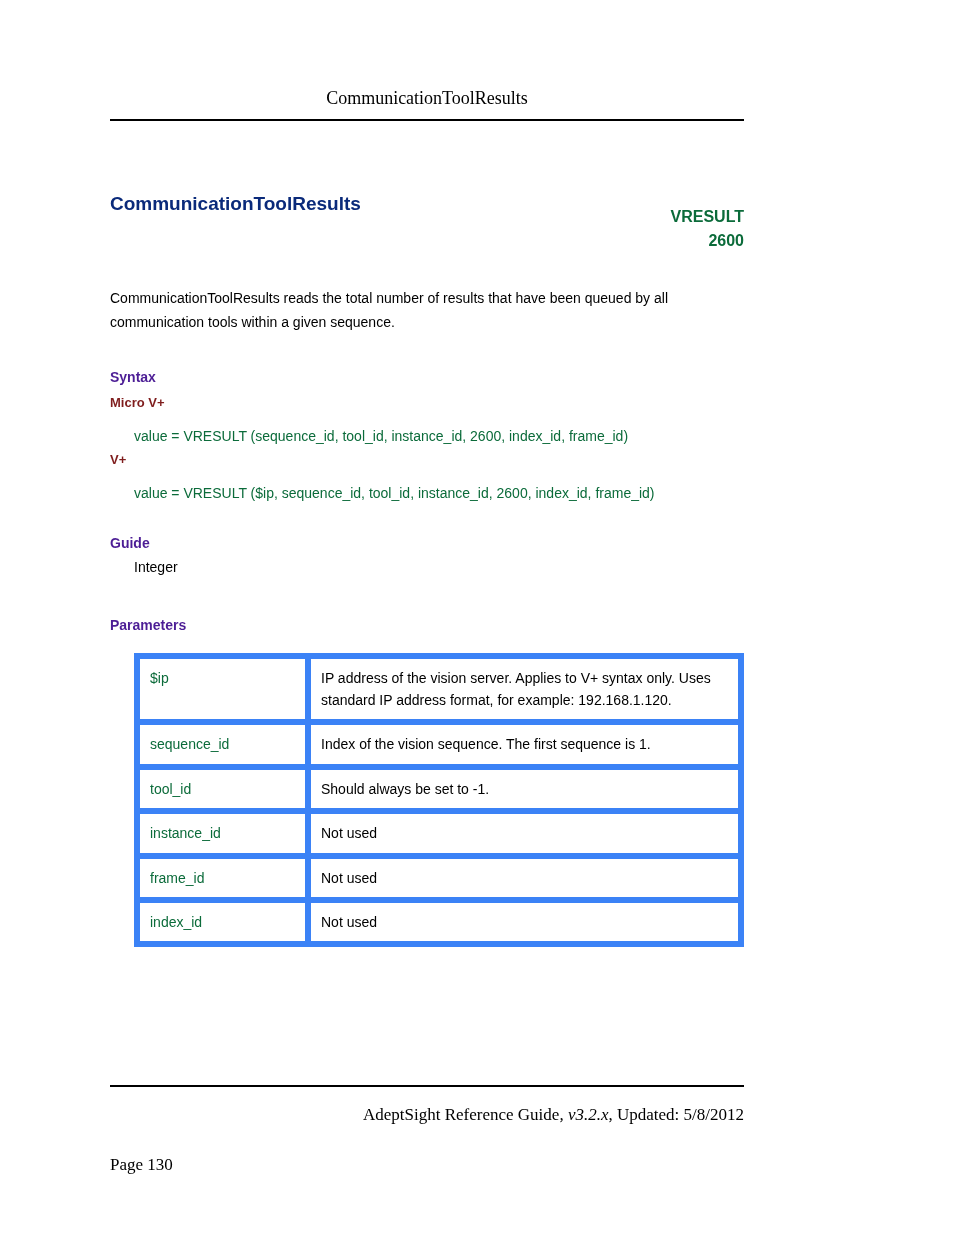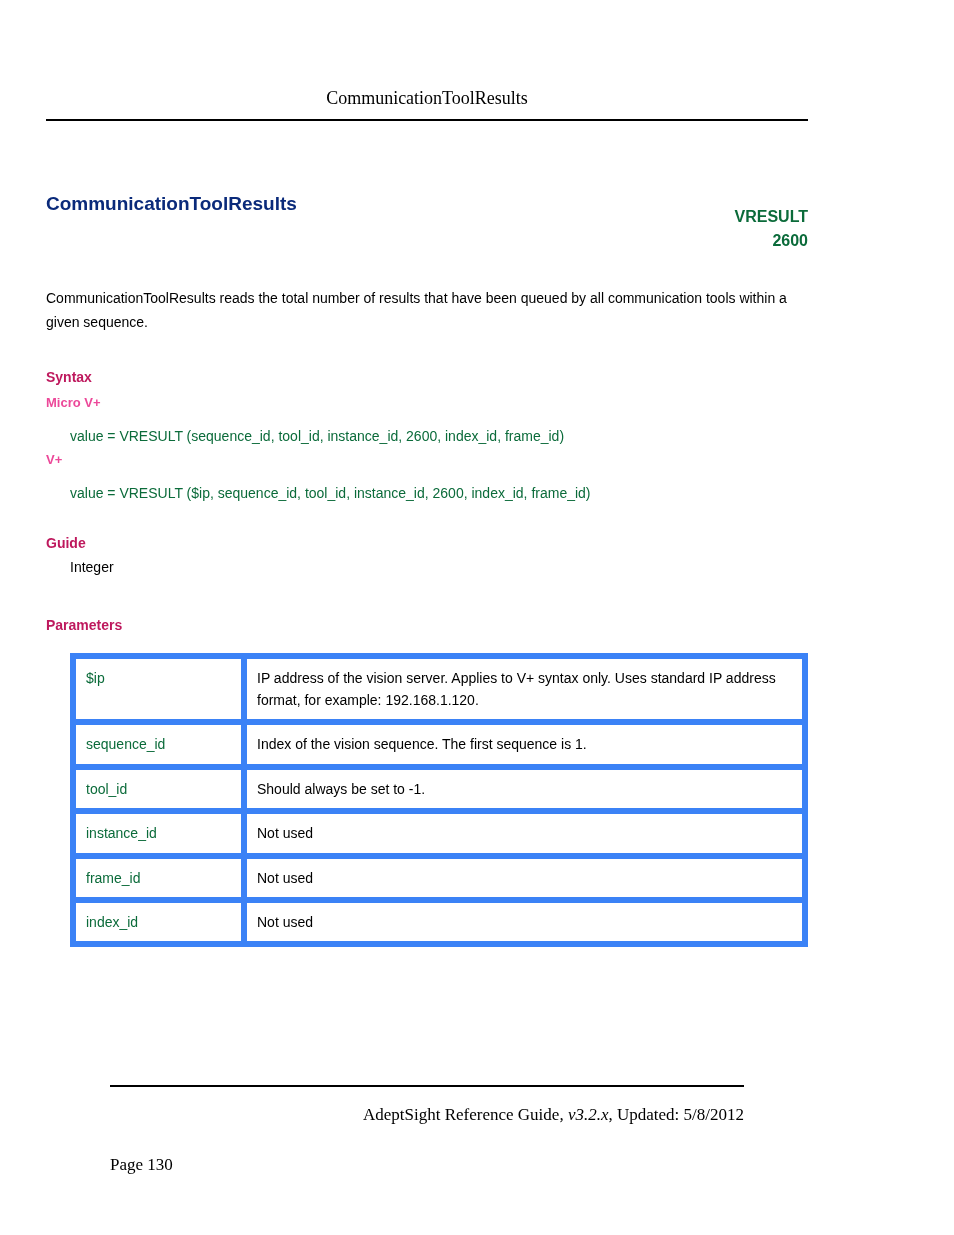--- a/index.html
+++ b/index.html
@@ -9,21 +9,21 @@
     font-size: 14px;
     color: #000;
     background: #fff;
     width: 954px;
   }
   .page {
     width: 854px;
     min-height: 1235px;
     position: relative;
     box-sizing: border-box;
-    padding: 0 46px;
+    padding: 0 110px;
   }
   .header {
     text-align: center;
     font-family: "Times New Roman", serif;
     font-size: 18px;
     padding-top: 88px;
     padding-bottom: 10px;
   }
   .header-rule {
     border: 0;
@@ -49,28 +49,28 @@
     color: #0b6b3a;
     font-size: 16px;
     line-height: 1.5;
   }
   .intro {
     margin-top: 72px;
     line-height: 1.7;
     font-size: 14px;
   }
   .section-h {
-    color: #be185d;
+    color: #4c1d95;
     font-weight: bold;
     font-size: 14px;
     margin-top: 34px;
     margin-bottom: 8px;
   }
   .sub-h {
-    color: #ec4899;
+    color: #7f1d1d;
     font-weight: bold;
     font-size: 13px;
     margin-top: 10px;
     margin-bottom: 18px;
   }
   .code {
     font-family: Liberation Sans, sans-serif;
     color: #0b6b3a;
     font-size: 14px;
     margin-left: 24px;

